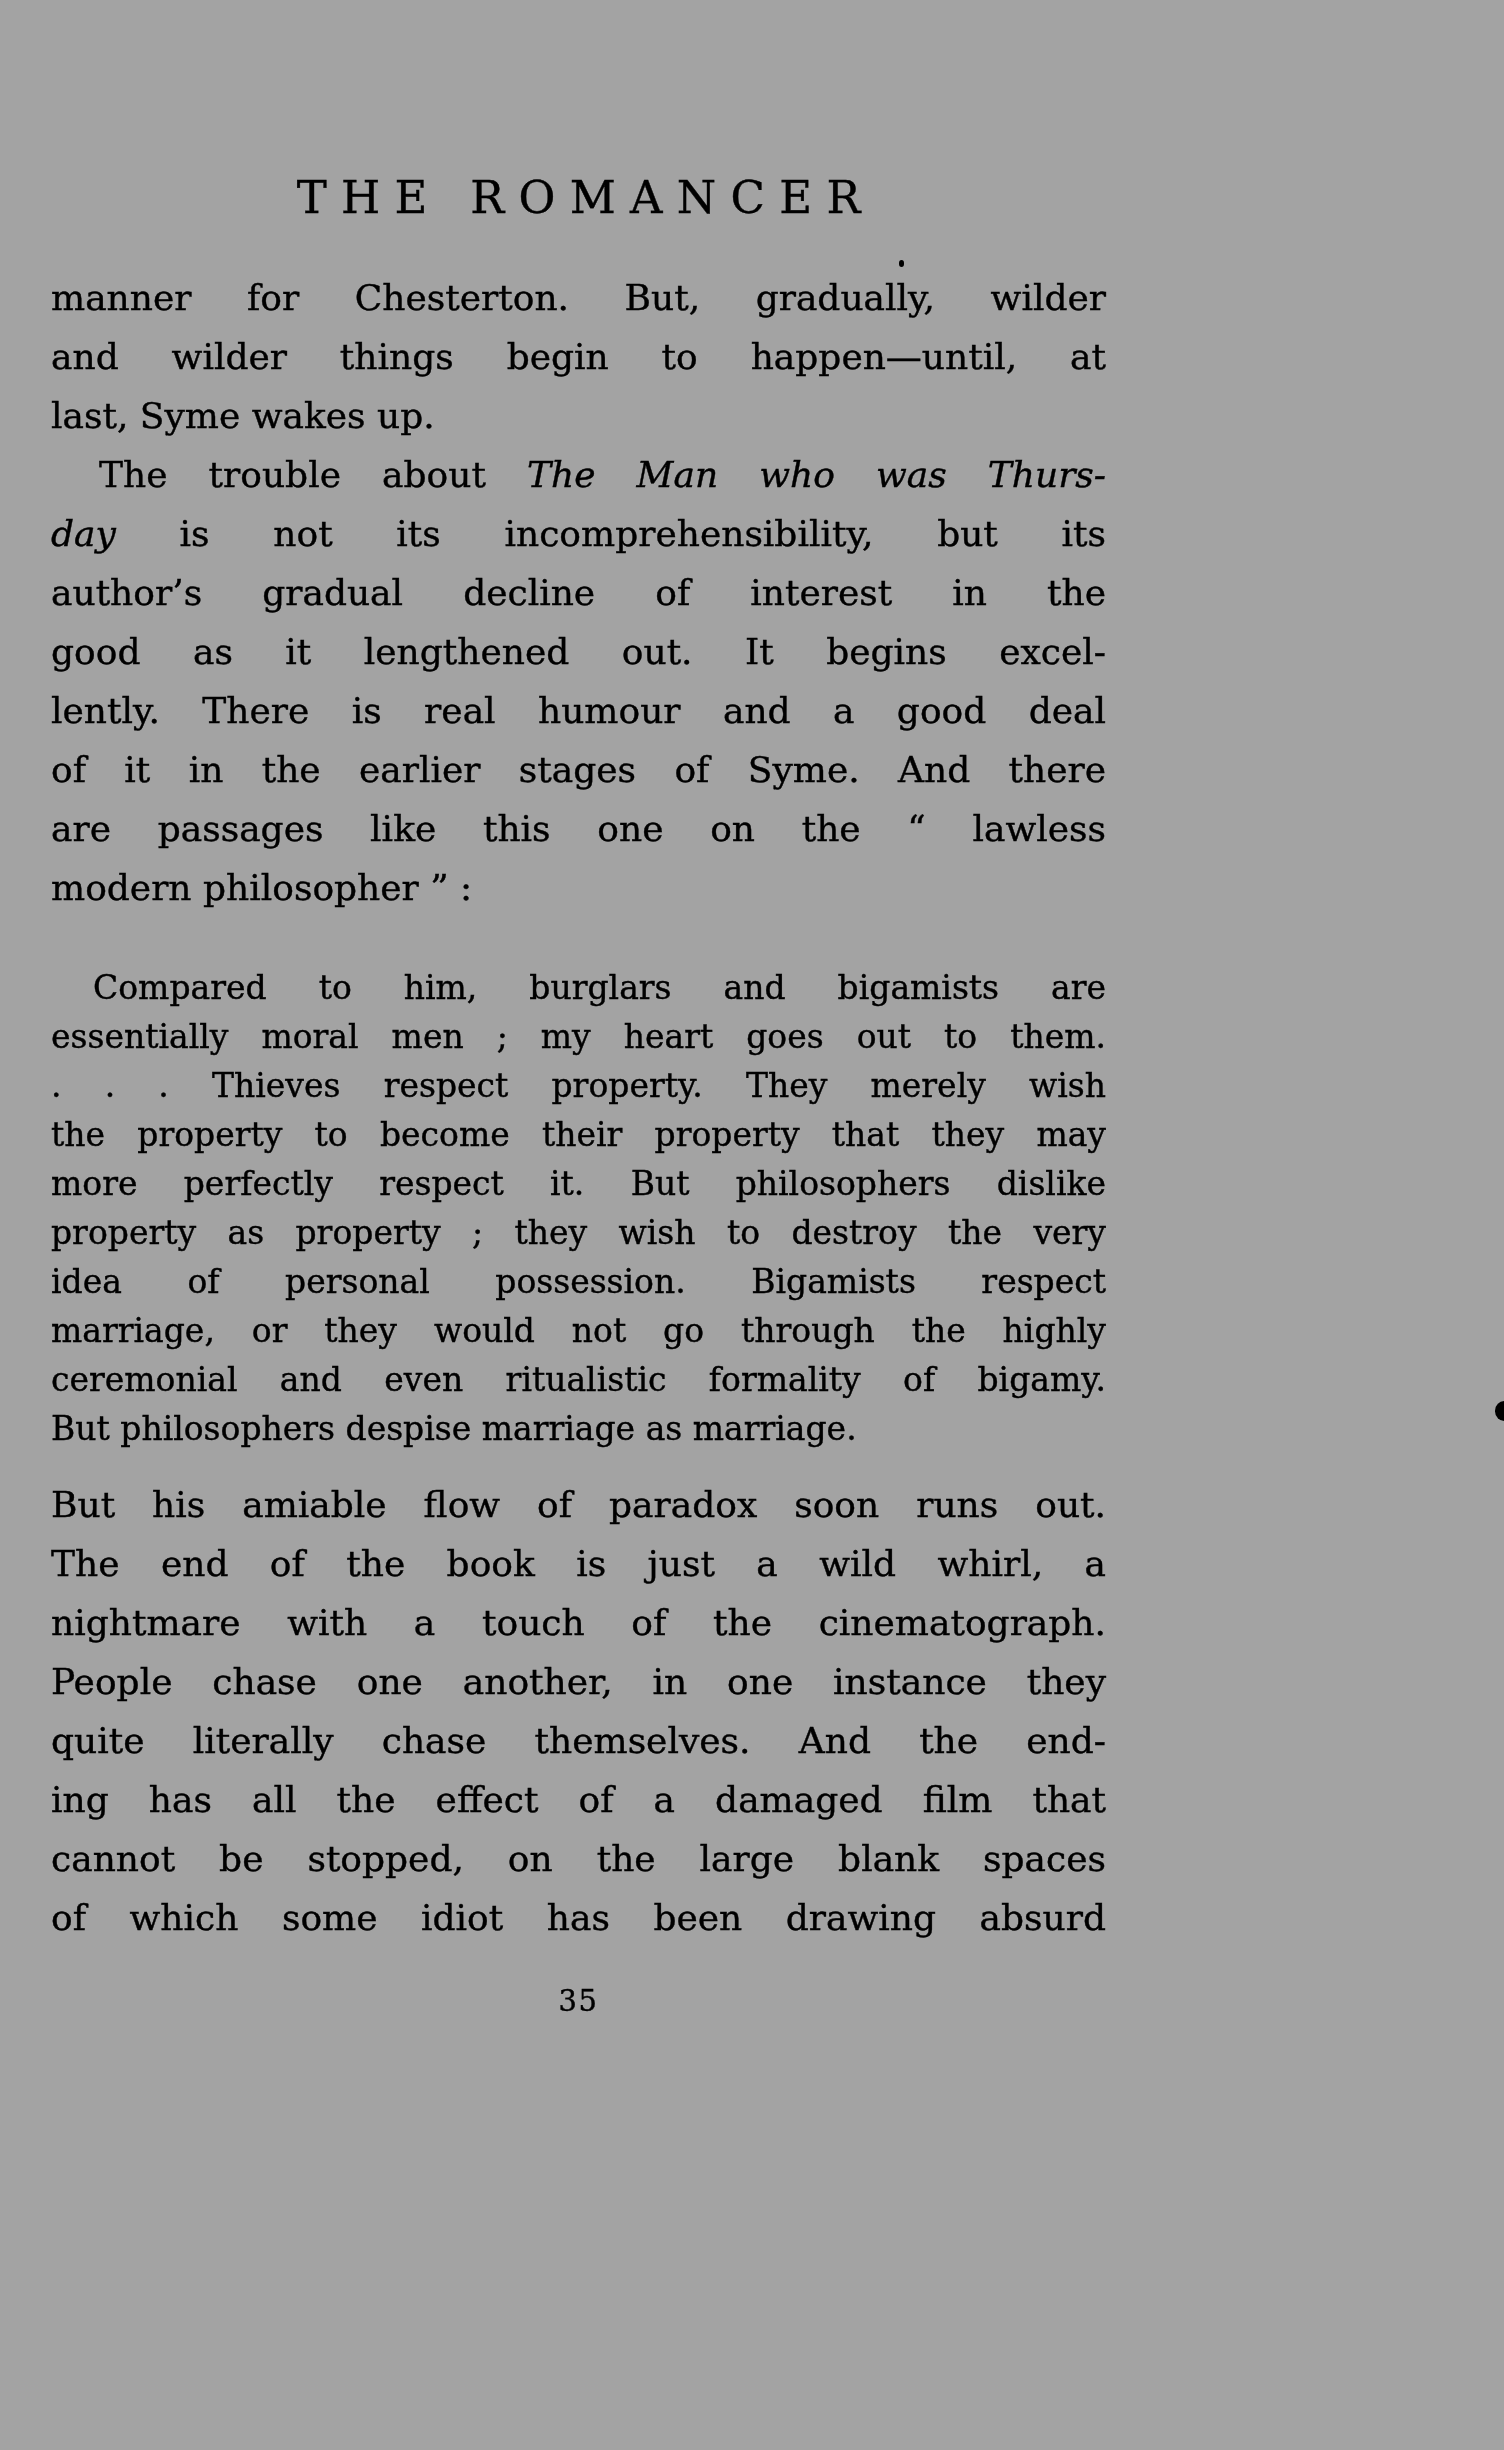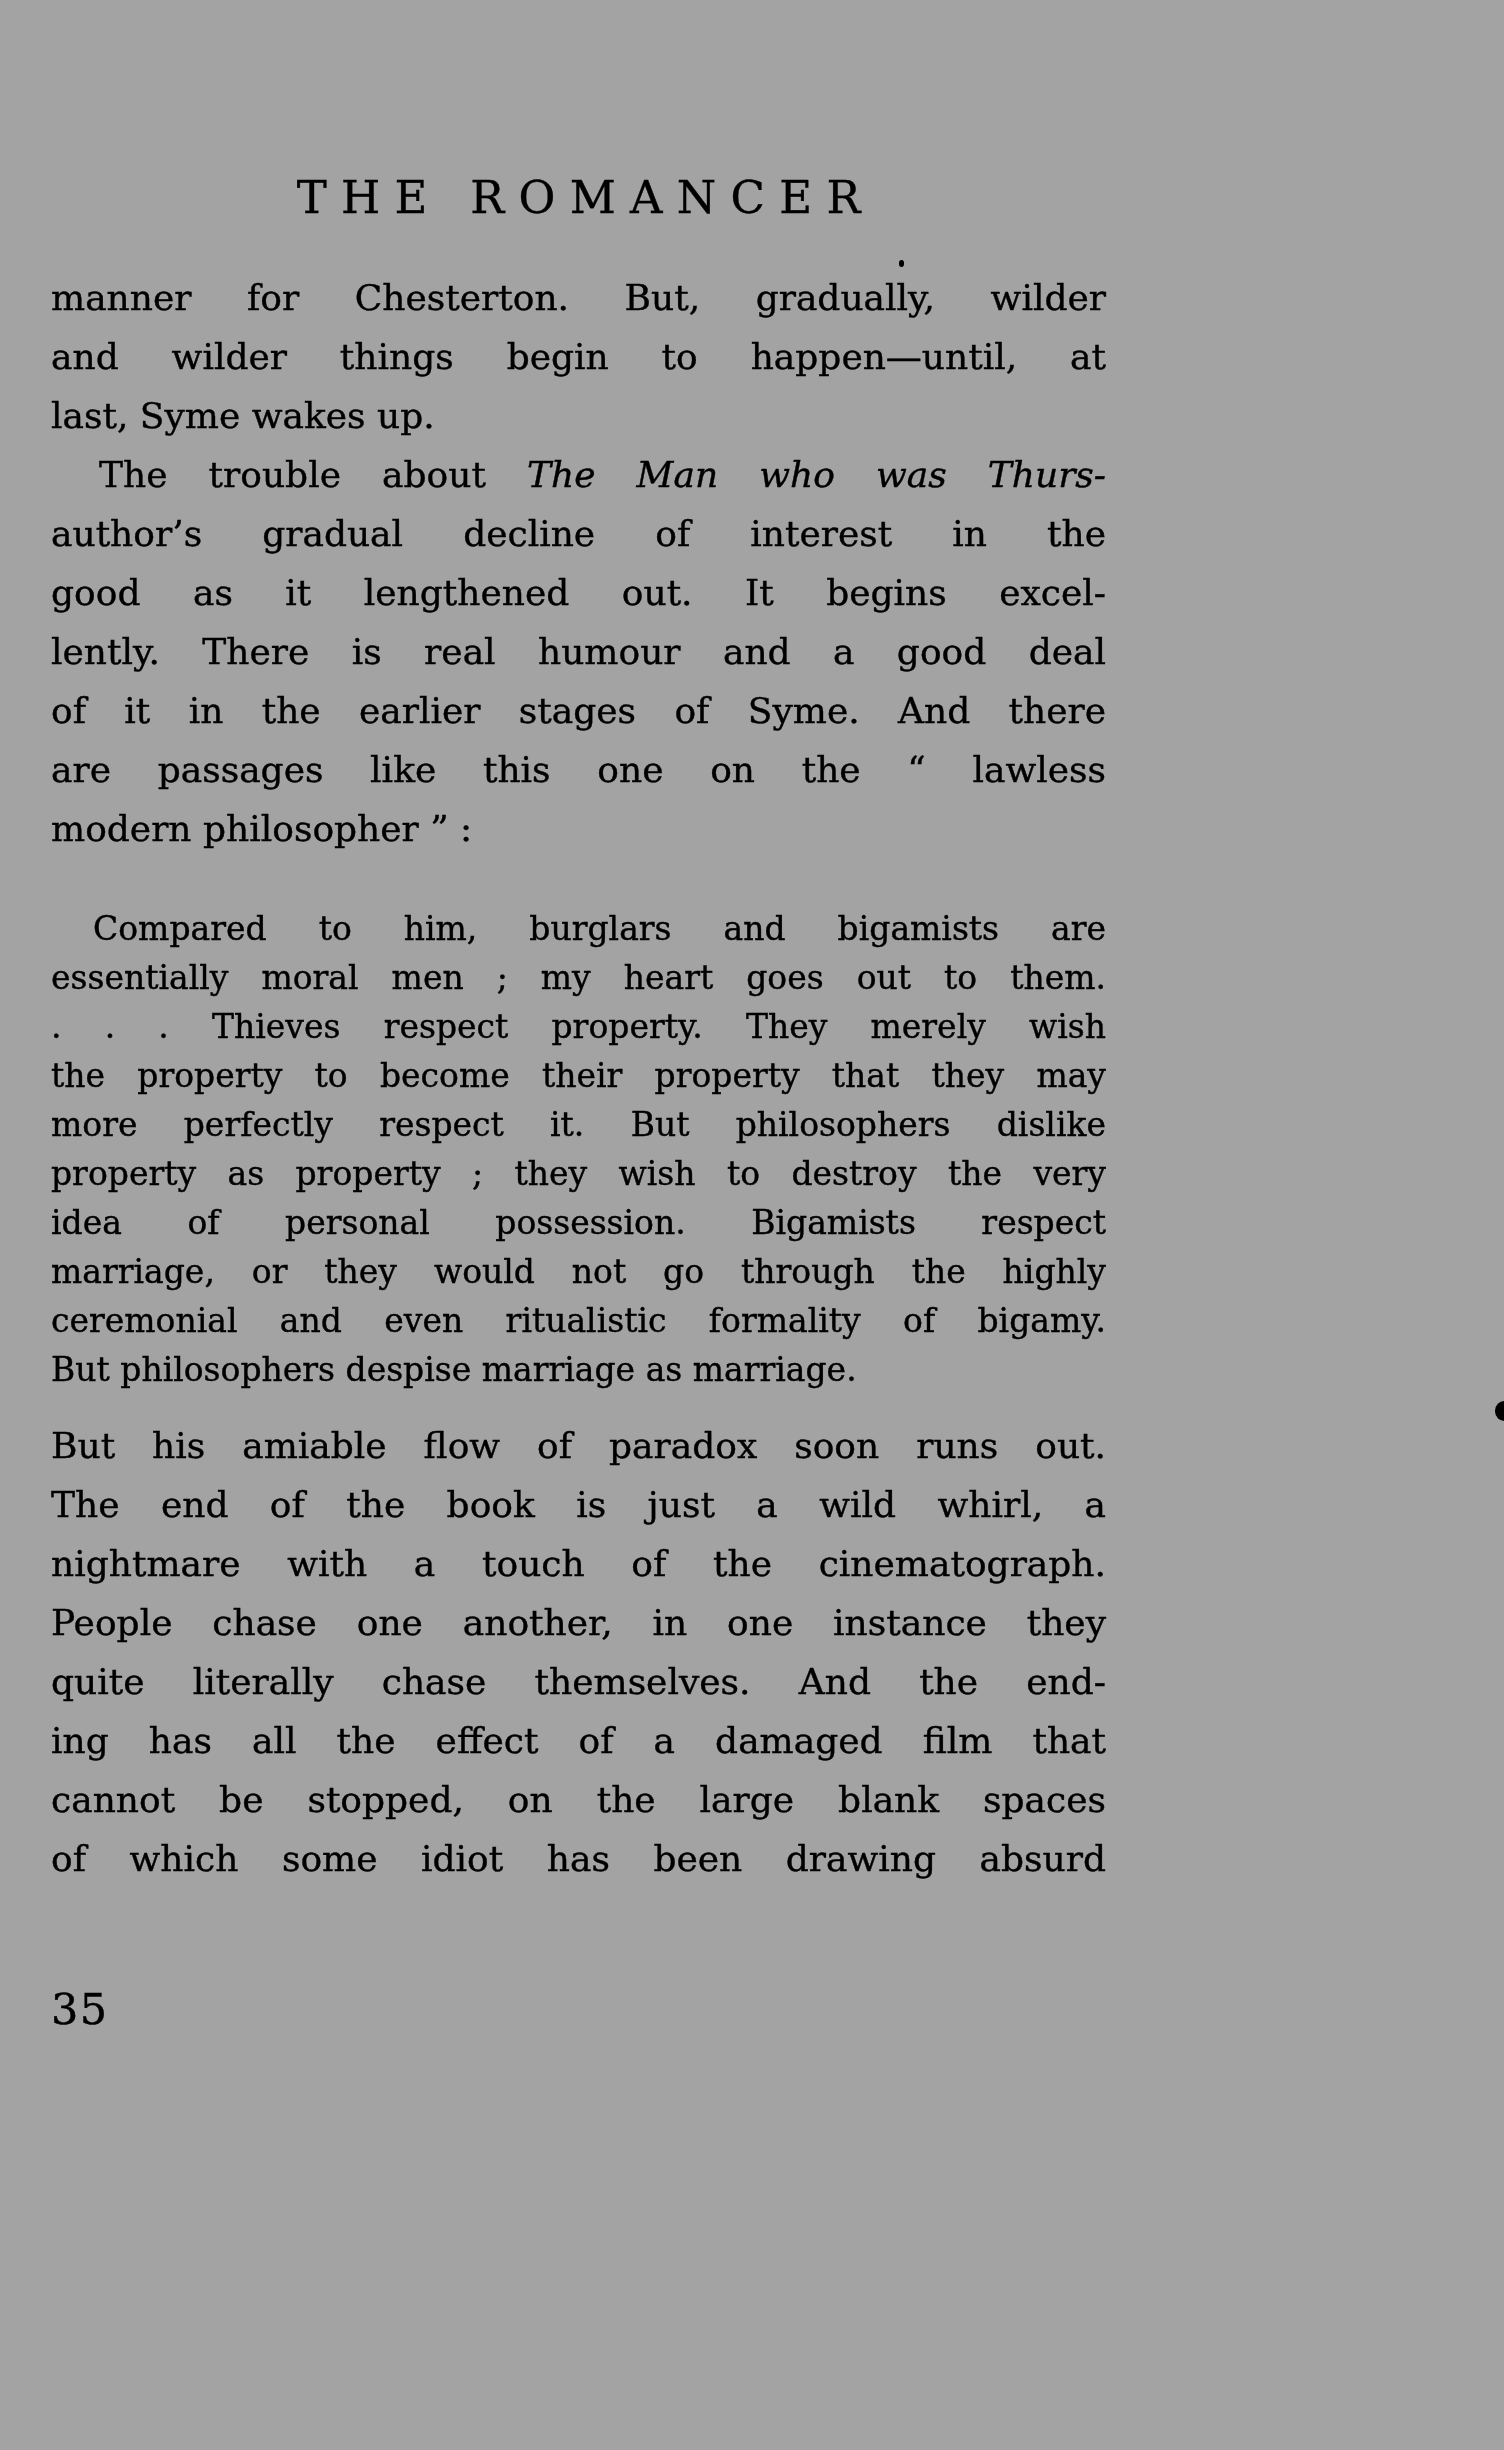--- a/index.html
+++ b/index.html
@@ -55,22 +55,22 @@
     text-align-last: left;
   }
   .para.main.indent-first .line:first-child { text-indent: 48px; }
   .para.quote.indent-first .line:first-child { text-indent: 42px; }
   .seg.italic { font-style: italic; }
   .page-number {
     position: absolute;
     left: 51px;
     top: 1984px;
     width: 1055px;
-    text-align: left;
-    font-size: 43px;
+    text-align: center;
+    font-size: 29px;
     line-height: 1.2;
     letter-spacing: 1.5px;
   }
   .ink-dot-below-header {
     position: absolute;
     left: 899px;
     top: 260px;
     width: 5.3px;
     height: 6.8px;
     background: #000;
@@ -96,20 +96,21 @@
   <div class="ink-dot-below-header"></div>
 
   <div class="text-body">
       <div class="para main">
         <div class="line"><span class="seg">manner for Chesterton. But, gradually, wilder</span></div>
         <div class="line"><span class="seg">and wilder things begin to happen—until, at</span></div>
         <div class="line no-justify"><span class="seg">last, Syme wakes up.</span></div>
       </div>
       <div class="para main indent-first">
         <div class="line"><span class="seg">The trouble about </span><span class="seg italic">The Man who was Thurs-</span></div>
+        <div class="line"><span class="seg italic">day</span><span class="seg"> is not its incomprehensibility, but its</span></div>
         <div class="line"><span class="seg">author’s gradual decline of interest in the</span></div>
         <div class="line"><span class="seg">good as it lengthened out. It begins excel-</span></div>
         <div class="line"><span class="seg">lently. There is real humour and a good deal</span></div>
         <div class="line"><span class="seg">of it in the earlier stages of Syme. And there</span></div>
         <div class="line"><span class="seg">are passages like this one on the “ lawless</span></div>
         <div class="line no-justify"><span class="seg">modern philosopher ” :</span></div>
       </div>
       <div class="para quote indent-first">
         <div class="line"><span class="seg">Compared to him, burglars and bigamists are</span></div>
         <div class="line"><span class="seg">essentially moral men ; my heart goes out to them.</span></div>

